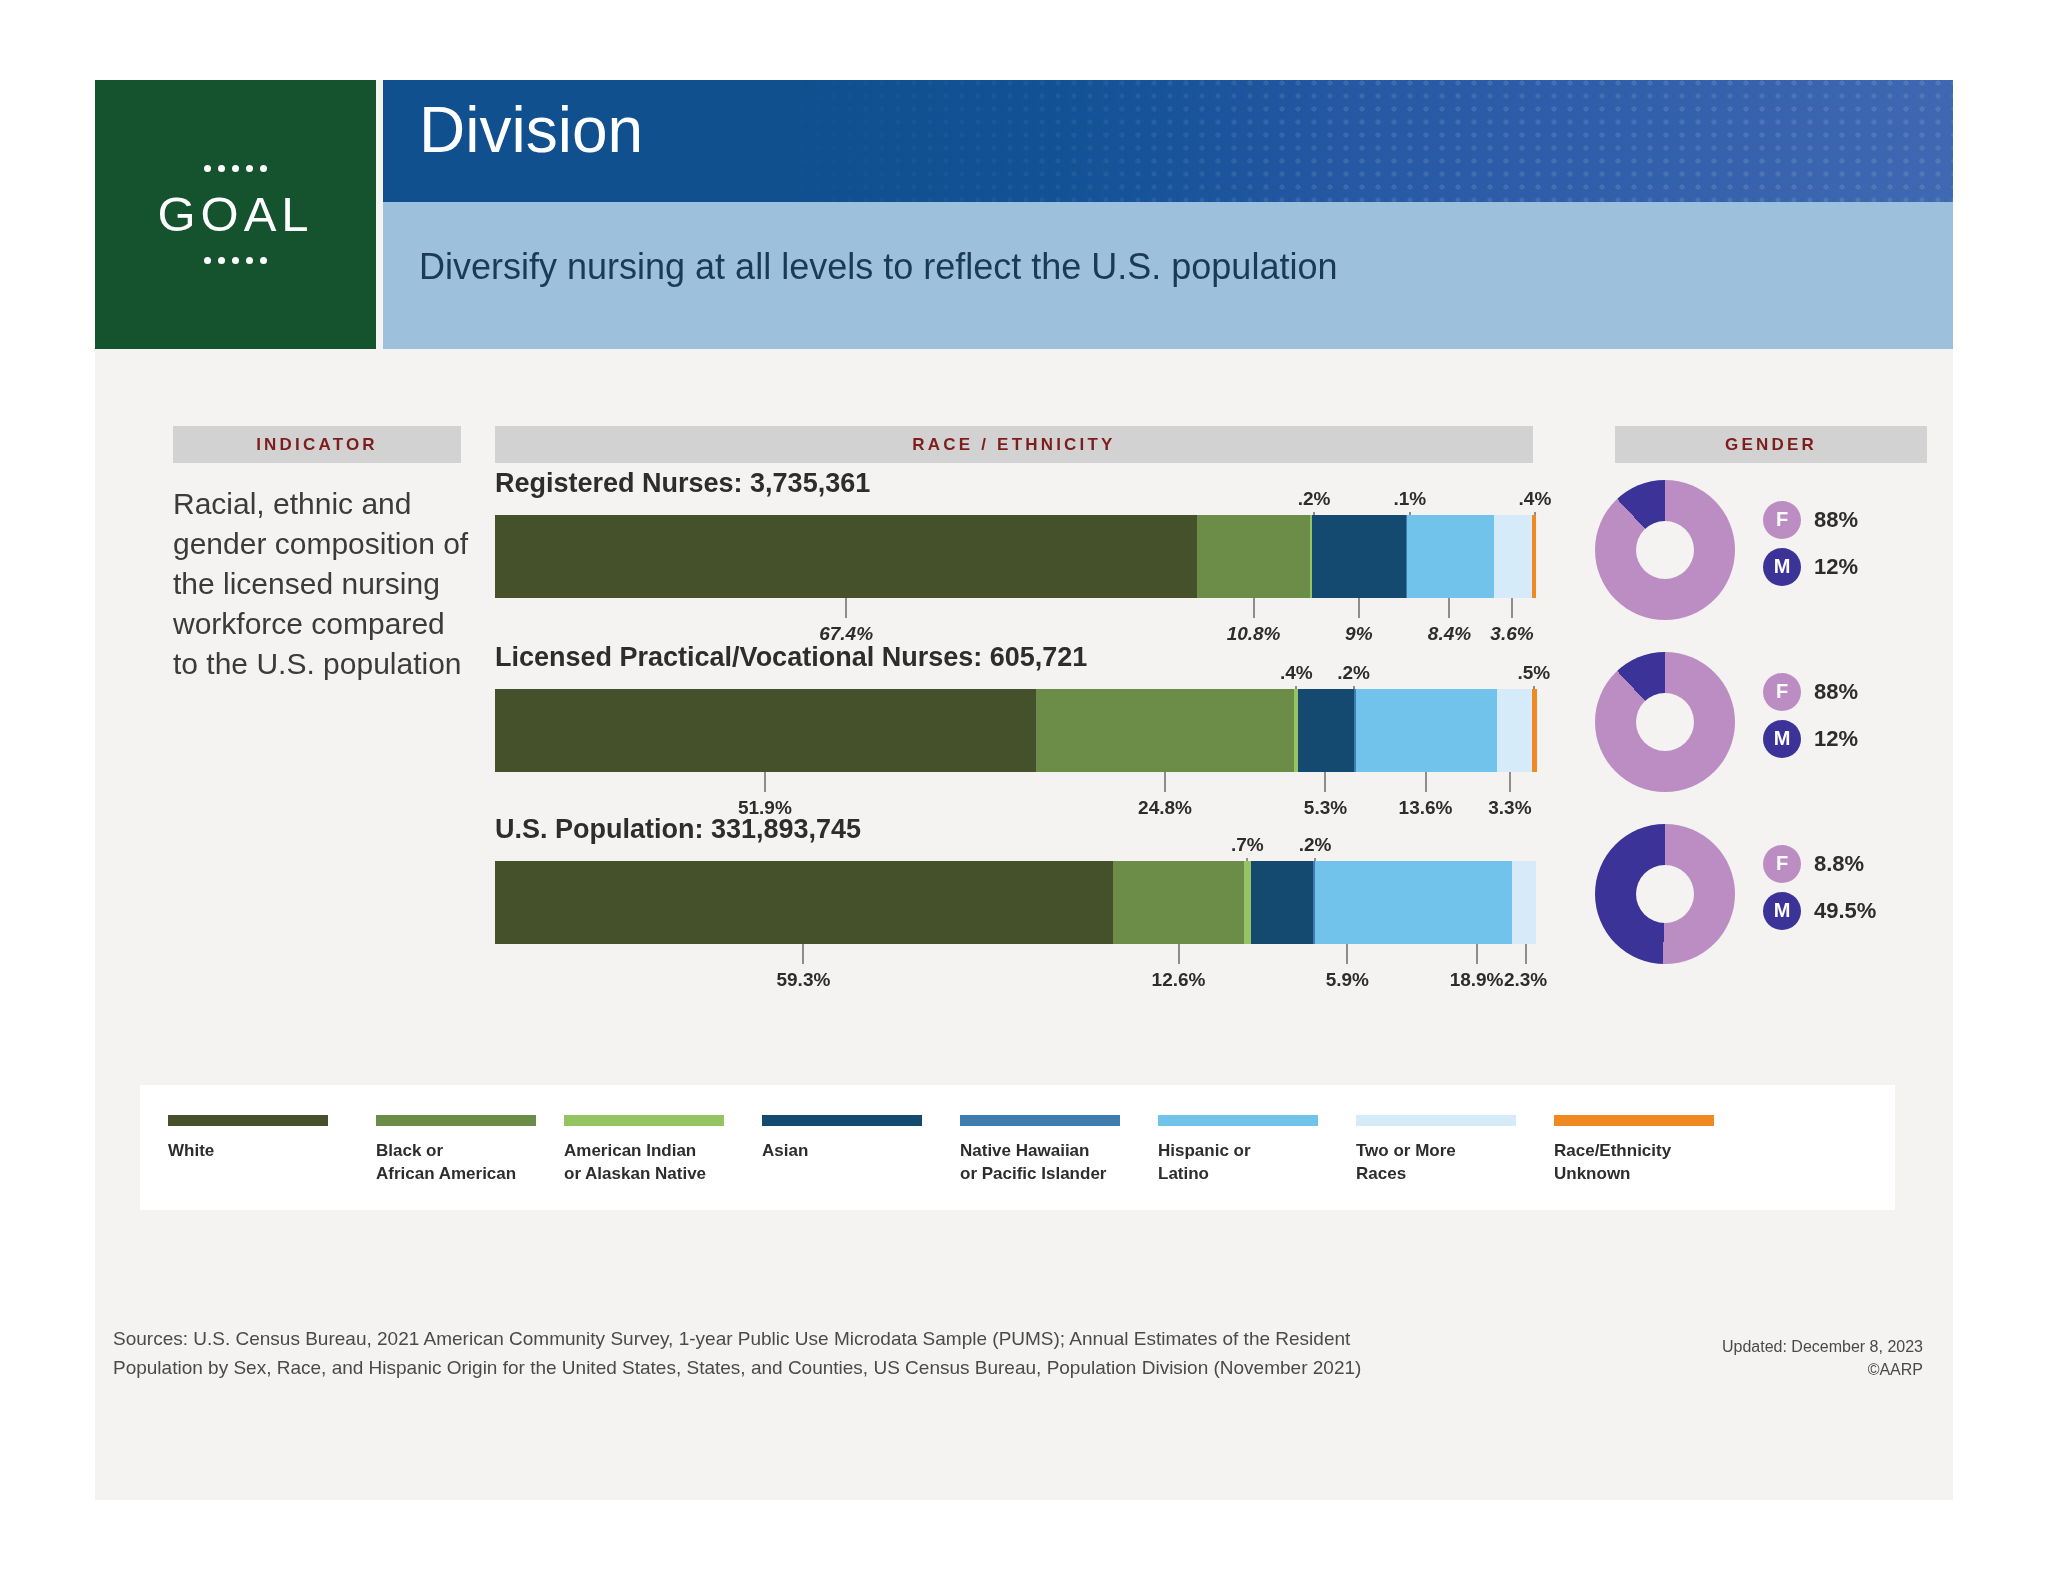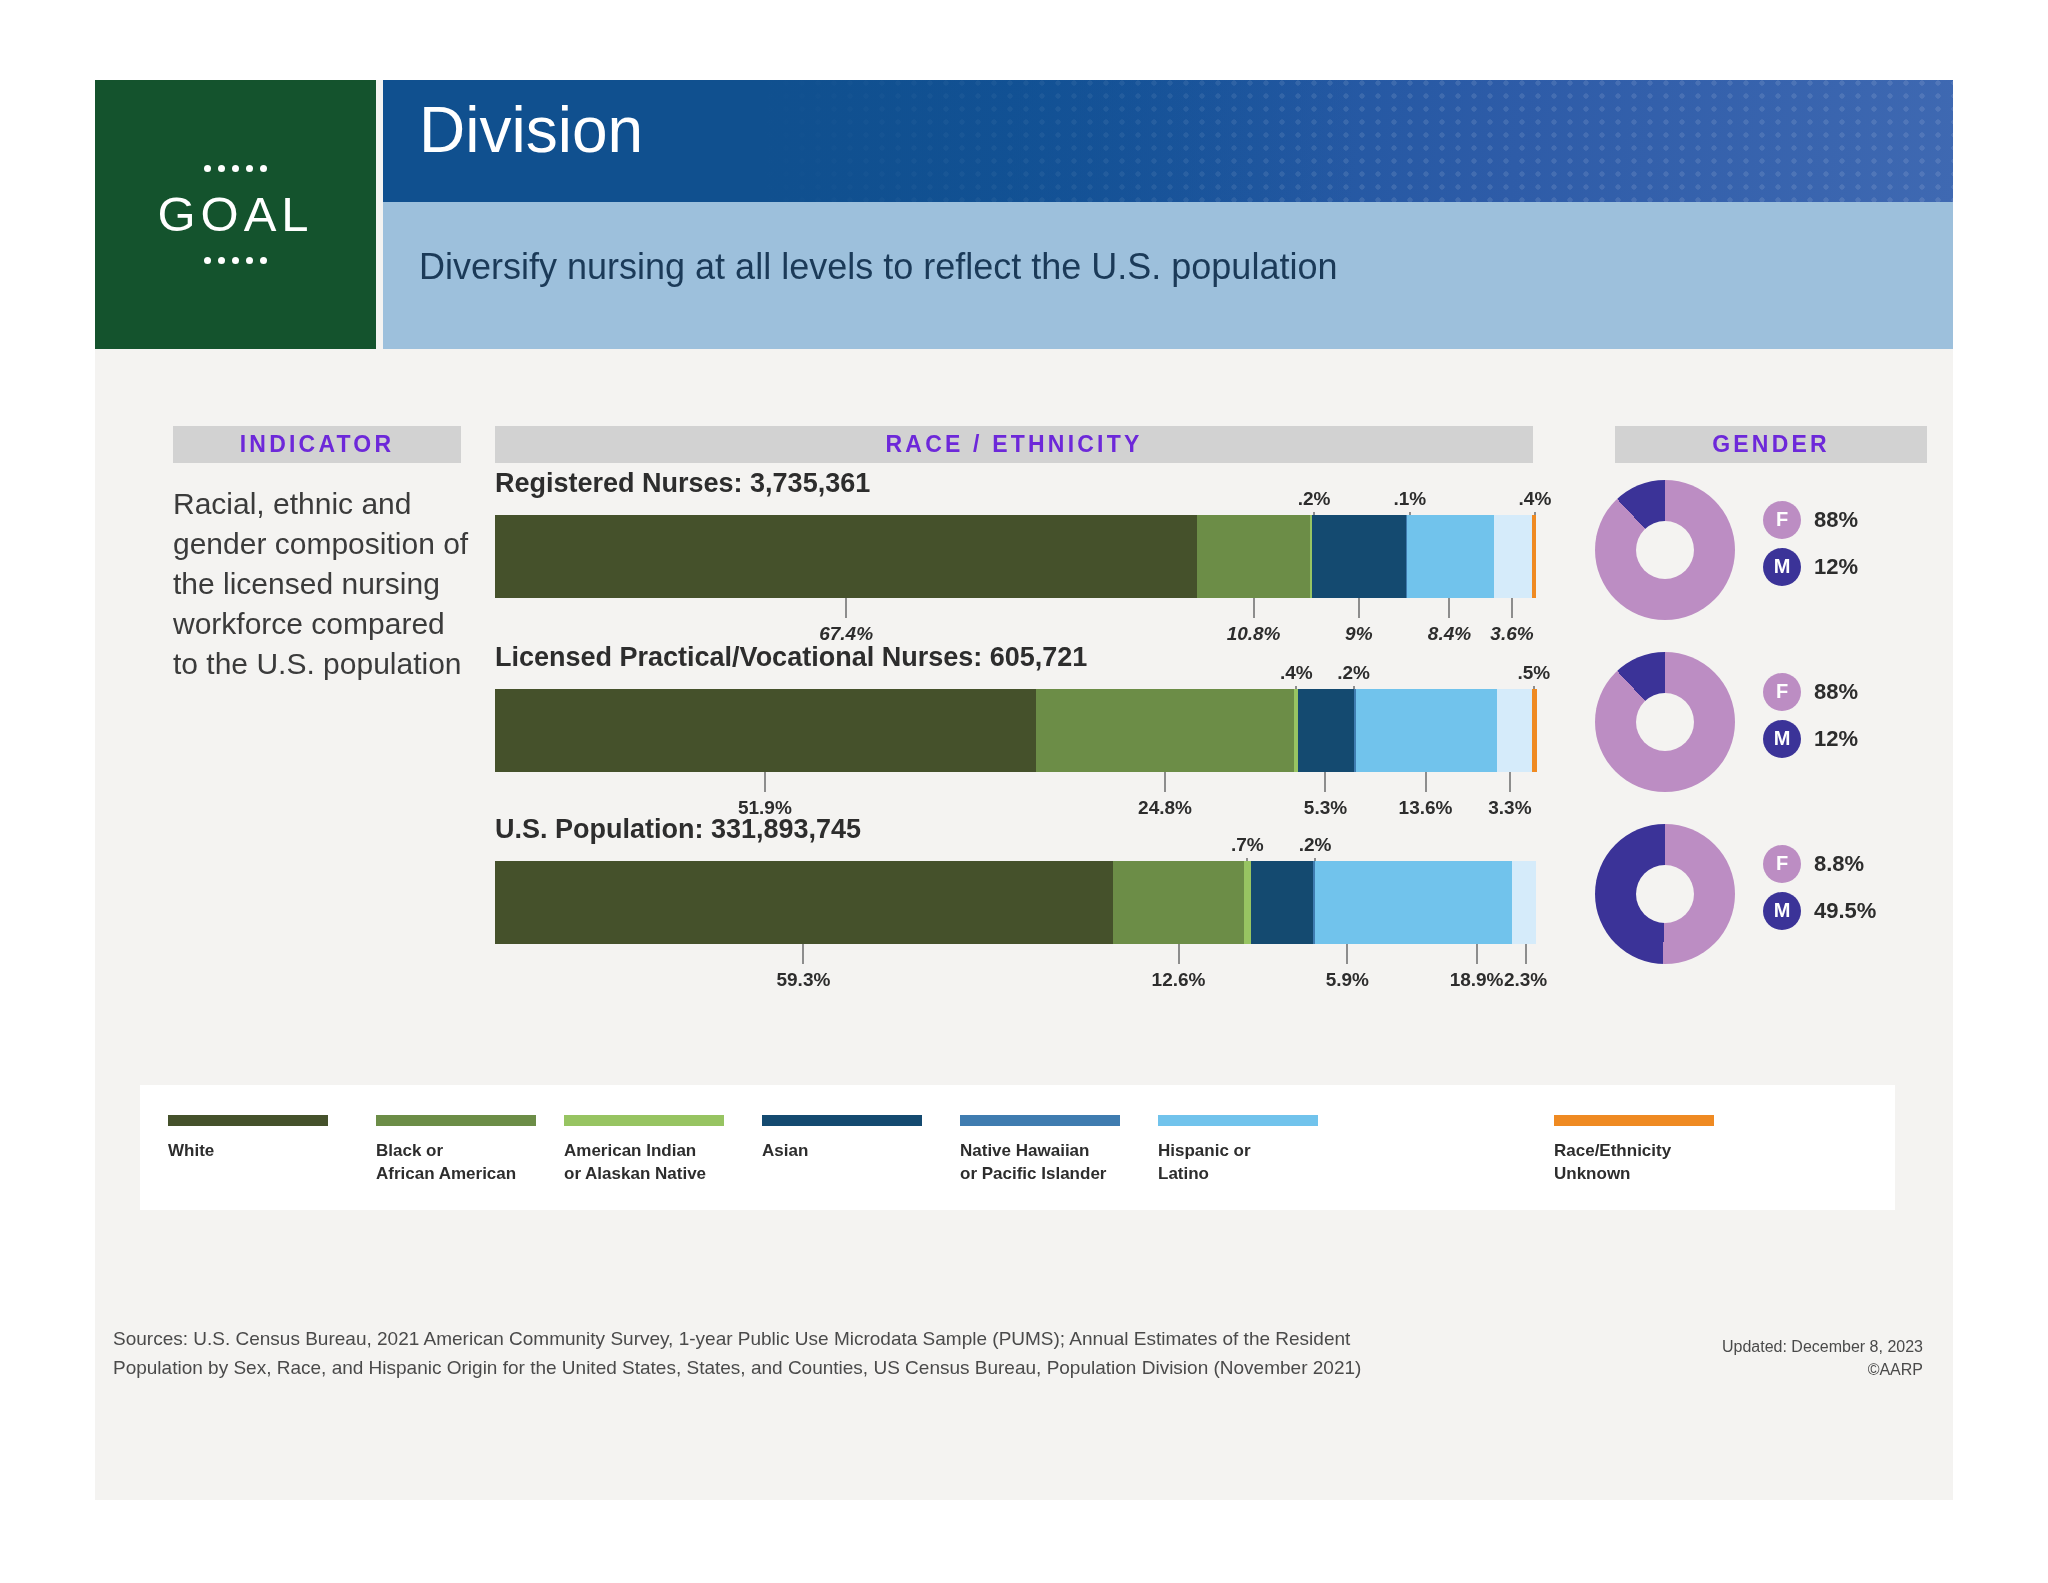--- a/index.html
+++ b/index.html
@@ -53,21 +53,21 @@
   }
   .sub-txt{
     position:absolute;left:36px;top:44px;color:#1b3a58;font-size:36px;font-weight:400;
   }
   
   .colhdr{
     position:absolute;height:37px;background:#d2d2d2;
     display:flex;align-items:center;justify-content:center;
   }
   .colhdr span{
-    font-size:23px;font-weight:700;letter-spacing:3.2px;color:#6d28d9;
+    font-size:17px;font-weight:700;letter-spacing:3.2px;color:#7f1d1d;
   }
   #ch-ind{left:78px;top:346px;width:288px;}
   #ch-race{left:400px;top:346px;width:1038px;}
   #ch-gender{left:1520px;top:346px;width:312px;}
   
   .indicator{
     position:absolute;left:78px;top:404px;width:300px;
     font-size:30px;line-height:1.33;color:#3b3b3b;
   }
   
@@ -339,20 +339,25 @@
       <div class="legitem" style="left: 820px;">
         <div class="swatch" style="background: rgb(63, 124, 176);"></div>
         <div class="legtext">Native Hawaiian
 or Pacific Islander</div>
       </div>
       <div class="legitem" style="left: 1018px;">
         <div class="swatch" style="background: rgb(113, 195, 236);"></div>
         <div class="legtext">Hispanic or
 Latino</div>
       </div>
+      <div class="legitem" style="left: 1216px;">
+        <div class="swatch" style="background: rgb(213, 235, 250);"></div>
+        <div class="legtext">Two or More
+Races</div>
+      </div>
       <div class="legitem" style="left: 1414px;">
         <div class="swatch" style="background: rgb(239, 138, 34);"></div>
         <div class="legtext">Race/Ethnicity
 Unknown</div>
       </div>
     </div>
 
   <div class="sources">Sources: U.S. Census Bureau, 2021 American Community Survey, 1-year Public Use Microdata Sample (PUMS); Annual Estimates of the Resident Population by Sex, Race, and Hispanic Origin for the United States, States, and Counties, US Census Bureau, Population Division (November 2021)</div>
   <div class="updated">
     <div>Updated: December 8, 2023</div>

